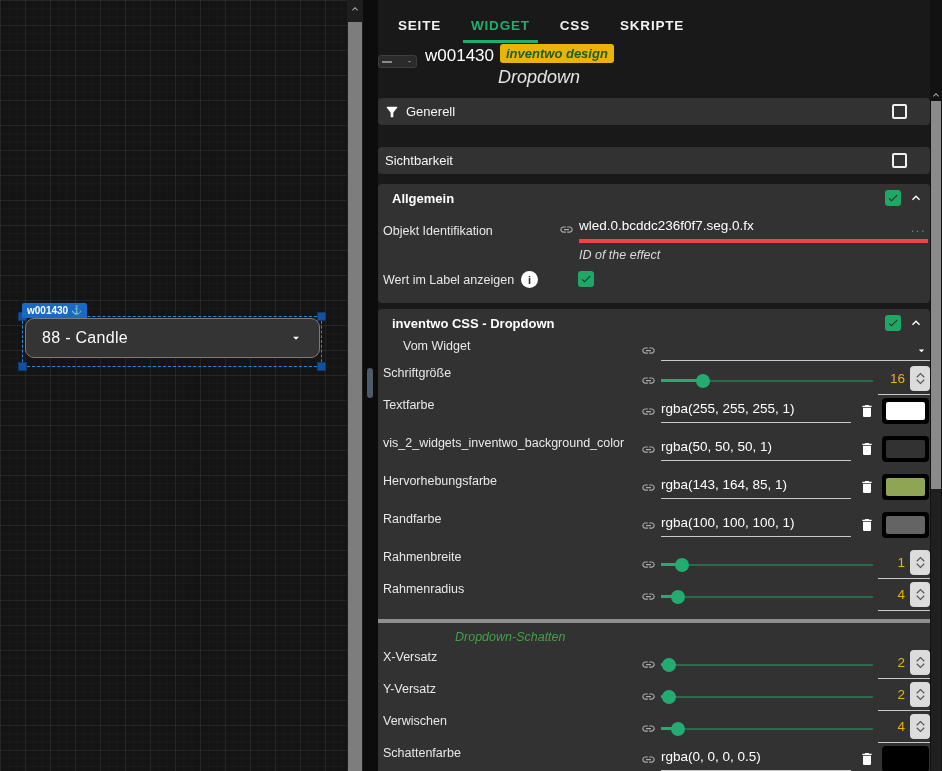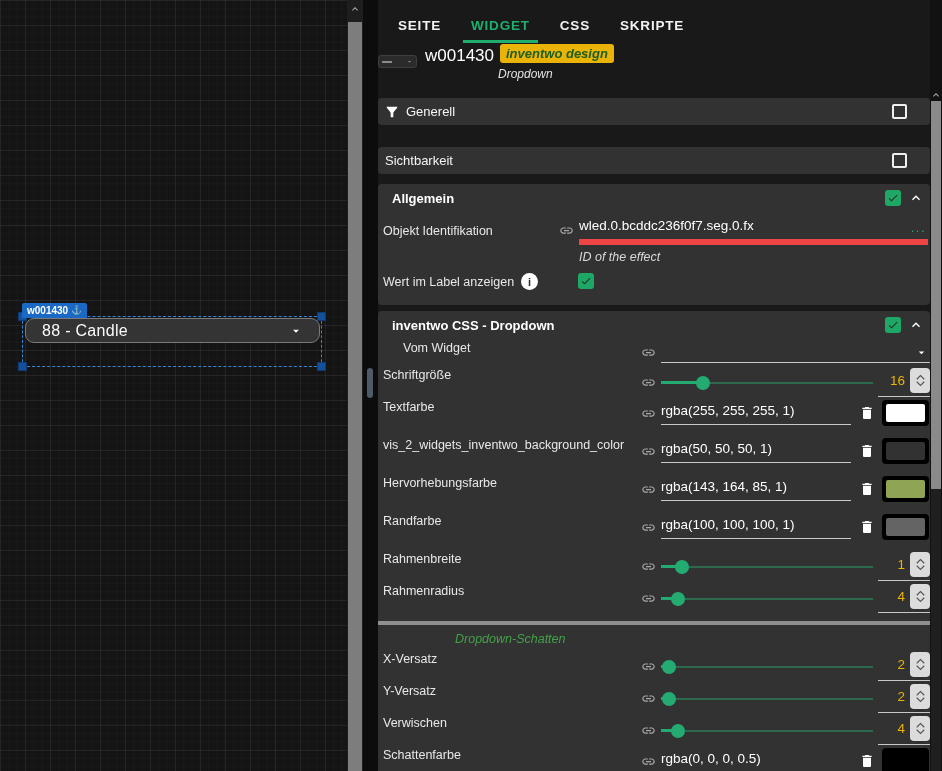--- a/index.html
+++ b/index.html
@@ -17,21 +17,21 @@
       linear-gradient(90deg, rgba(255,255,255,0.02) 1px, transparent 1px);
     background-size:25px 25px,25px 25px,8.33px 8.33px,8.33px 8.33px; }
   .widget-chip { position:absolute; left:22px; top:303px; height:15px;
     background:#1a69c5; border-radius:2px 2px 0 0; display:flex; align-items:center;
     gap:3px; padding:0 5px; font-size:10px; font-weight:bold; color:#fff; z-index:4; }
   .anchor { font-size:9px; line-height:9px; }
   .selection { position:absolute; left:22px; top:316px; width:300px; height:51px;
     border:1px dashed #3585d6; z-index:2; }
   .handle { position:absolute; width:9px; height:9px; background:#15509a;
     border:1px solid #0e3a73; z-index:3; }
-  .vwidget { position:absolute; left:25px; top:318px; width:295px; height:25px;
+  .vwidget { position:absolute; left:25px; top:318px; width:295px; height:40px;
     background:#343434; border:1px solid #7a7a7a; border-radius:9px; display:flex;
     align-items:center; padding:0 16px; z-index:1; }
   .vwidget-text { font-size:16px; color:#fafafa; letter-spacing:0.3px; }
   .vwidget .caret { margin-left:auto; }
 
   
   .canvas-sb { position:absolute; left:347px; top:0; width:16px; height:771px; background:#1e1e1e; }
   .canvas-sb .arrow { position:absolute; left:2px; top:3px; }
   .canvas-sb .thumb { position:absolute; left:1px; top:22px; width:14px; height:749px; background:#7d7d7d; }
   .splitter { position:absolute; left:363px; top:0; width:15px; height:771px; background:#0c0c0c; }
@@ -50,21 +50,21 @@
   .tab.active { color:#1fae6e; border-bottom:3px solid #1fae6e; padding-bottom:6px; }
   .widget-header { position:relative; height:45px; }
   .thumb-preview { position:absolute; left:0; top:12px; width:39px; height:13px;
     background:#2b2b2b; border:1px solid #3e3e3e; border-radius:3px; display:flex;
     align-items:center; padding:0 3px; }
   .thumb-preview .dash { width:10px; height:2px; background:#8a8a8a; }
   .thumb-preview .tp-caret { margin-left:auto; }
   .wid-title { position:absolute; left:47px; top:3px; font-size:17px; color:#fff; }
   .brand-badge { position:absolute; left:122px; top:1px; background:#eab308; color:#1b5e20;
     font-style:italic; font-weight:bold; font-size:13px; padding:2px 6px; border-radius:3px; }
-  .wid-type { position:absolute; left:120px; top:24px; font-style:italic; font-size:12px; color:#e3e3e3; }
+  .wid-type { position:absolute; left:120px; top:24px; font-style:italic; font-size:18px; color:#e3e3e3; }
 
   .g-row { background:#323232; border-radius:4px; height:27px; display:flex; align-items:center;
     padding:0 7px 0 6px; }
   .g-row .g-title { font-size:13px; margin-left:6px; color:#f5f5f5; }
   .g-row.noicon .g-title { margin-left:1px; }
   .spacer { flex:1; }
   .cb-out { width:15px; height:15px; border:2px solid #f0f0f0; border-radius:2px; margin-right:16px; }
   .section { background:#323232; border-radius:4px; padding-bottom:8px; }
   .sec-head { height:28px; display:flex; align-items:center; padding:0 6px 0 14px; }
   .sec-title { font-size:13px; font-weight:bold; color:#fff; }
@@ -77,21 +77,21 @@
     padding-right:4px; overflow:hidden; white-space:nowrap; }
   .field { display:flex; align-items:center; }
   .field-a { width:371px; }   
   .field-i { width:289px; }   
   .linkicon { flex:0 0 auto; margin-right:5px; }
 
   
   .oid-row { align-items:flex-start; margin-top:4px; }
   .oid-field { display:block; width:371px; }
   .oid-line { display:flex; align-items:center; }
-  .oid-input { position:relative; flex:1; border-bottom:6px solid #ef4444; padding:2px 0 6px 0;
+  .oid-input { position:relative; flex:1; border-bottom:4px solid #ef4444; padding:2px 0 6px 0;
     font-size:13.5px; color:#fff; margin-right:2px; }
   .oid-more { position:absolute; right:2px; top:4px; color:#2fa36b; font-size:13px; letter-spacing:1.5px; }
   .oid-helper { font-style:italic; font-size:12.5px; color:#d9d9d9; padding:5px 0 0 20px; }
   .info-circle { width:17px; height:17px; border-radius:50%; background:#fff; color:#2b2b2b;
     font-weight:bold; font-size:11px; display:inline-flex; align-items:center; justify-content:center; }
   .cbrow { margin-top:9px; height:24px; }
   .cbrow .field-a { padding-left:19px; }
 
   
   .row-select { height:27px; margin-top:2px;margin-left:20px; }

